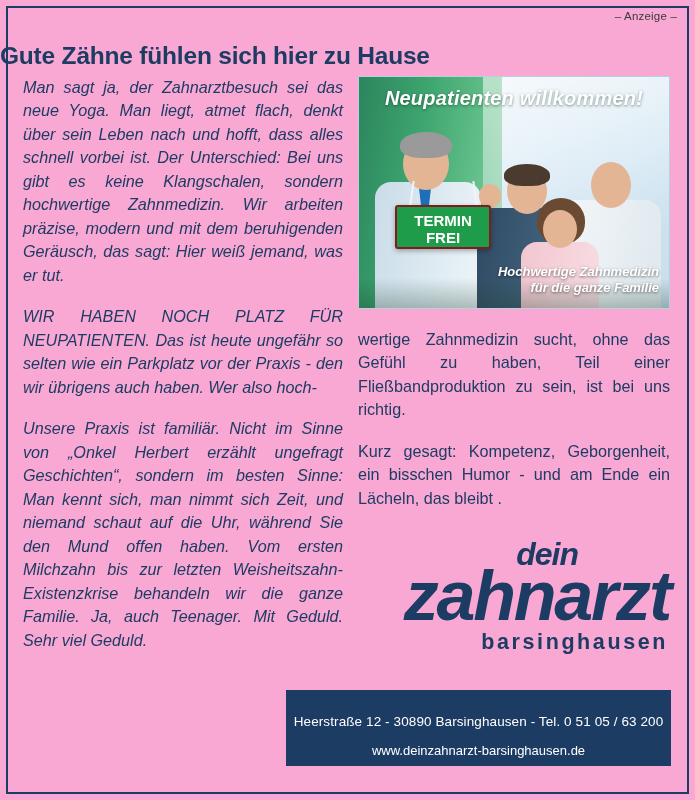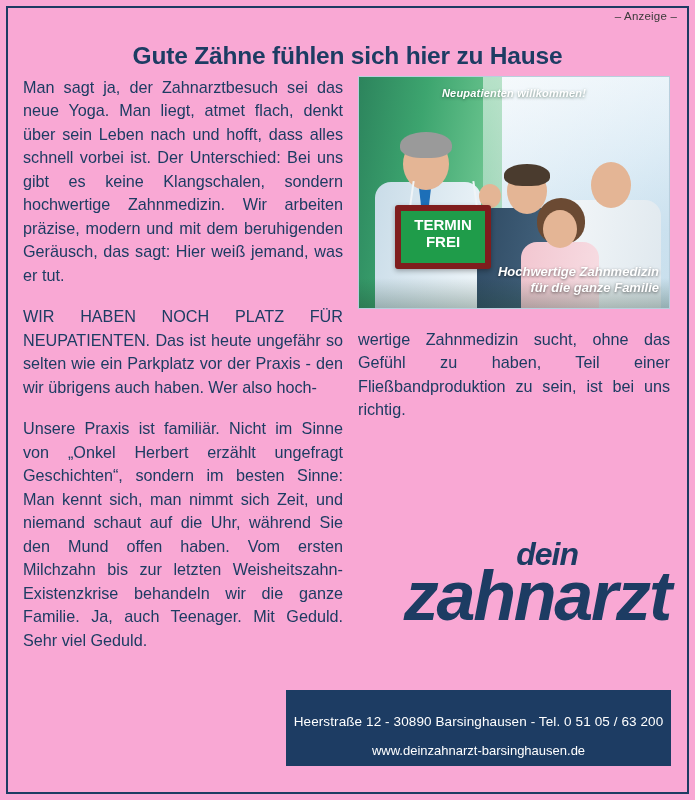--- a/index.html
+++ b/index.html
@@ -33,35 +33,36 @@
     top: 10px;
     font-size: 11.5px;
     color: #3a3a3a;
     letter-spacing: 0.2px;
   }
   .headline {
     position: absolute;
     left: 0;
     right: 0;
     top: 26px;
-    text-align: center;
+    text-align: left;
     font-size: 24.5px;
     font-weight: bold;
     color: #1d3c63;
     letter-spacing: -0.2px;
   }
   .col-left {
     position: absolute;
     left: 23px;
     top: 76px;
     width: 320px;
     font-size: 16.2px;
     line-height: 1.45;
     color: #1d3c63;
     text-align: justify;
+    font-style: italic;
   }
   .col-left p {
     margin: 0 0 18px 0;
   }
   .col-left p:last-child {
     margin-bottom: 0;
   }
   .col-right-text {
     position: absolute;
     left: 358px;
@@ -105,21 +106,21 @@
   .ad-wall2 {
     position: absolute;
     left: 40%; top: 0; width: 60%; height: 100%;
     background: linear-gradient(140deg, rgba(255,255,255,0.55), rgba(222,238,247,0.25) 55%, rgba(185,214,232,0.5));
   }
   .ad-title {
     position: absolute;
     left: 0; right: 0; top: 10px;
     text-align: center;
     color: #ffffff;
-    font-size: 11px;
+    font-size: 20px;
     font-weight: bold;
     font-style: italic;
     text-shadow: 0 1px 3px rgba(10,50,30,0.55);
     letter-spacing: 0.2px;
     z-index: 7;
   }
   
   .person {
     position: absolute;
     bottom: 0;
@@ -188,23 +189,23 @@
     top: 0;
     width: 1.5px;
     height: 24px;
     background: #f0f4f7;
     display: block;
   }
   .sign-strings i:nth-child(1) { left: 16px; transform: rotate(8deg); }
   .sign-strings i:nth-child(2) { right: 16px; transform: rotate(-8deg); }
   .sign {
     background: #1f9c4a;
-    border: 6px solid #7f1d1d;
+    border: 2px solid #7f1d1d;
     border-radius: 3px;
-    padding: 6px 4px 12px;
+    padding: 6px 4px 0;
     text-align: center;
     color: #ffffff;
     font-weight: bold;
     font-size: 15px;
     line-height: 1.12;
     box-shadow: 0 2px 5px rgba(0,0,0,0.3);
   }
   .ad-claim {
     position: absolute;
     left: 0; right: 0; bottom: 12px;
@@ -345,25 +346,27 @@
     </div>
 
     <div class="ad-claim">
       <div>Hochwertige Zahnmedizin</div>
       <div>für die ganze Familie</div>
     </div>
   </div>
 
   <div class="col-right-text">
     <p>wertige Zahnmedizin sucht, ohne das Gefühl zu haben, Teil einer Fließbandproduktion zu sein, ist bei uns richtig.</p>
+    <p>Kurz gesagt: Kompetenz, Geborgenheit, ein bisschen Humor - und am Ende ein Lächeln, das bleibt .</p>
   </div>
 
   <div class="logo">
     <div class="logo-dein">dein</div>
     <div class="logo-zahnarzt">zahnarzt</div>
+    <div class="logo-city">barsinghausen</div>
   </div>
 
   <div class="footer">
     <div class="footer-line1">Heerstraße 12 - 30890 Barsinghausen - Tel. 0 51 05 / 63 200</div>
     <div class="footer-line2">www.deinzahnarzt-barsinghausen.de</div>
   </div>
 
 </div>
 
 </body></html>

